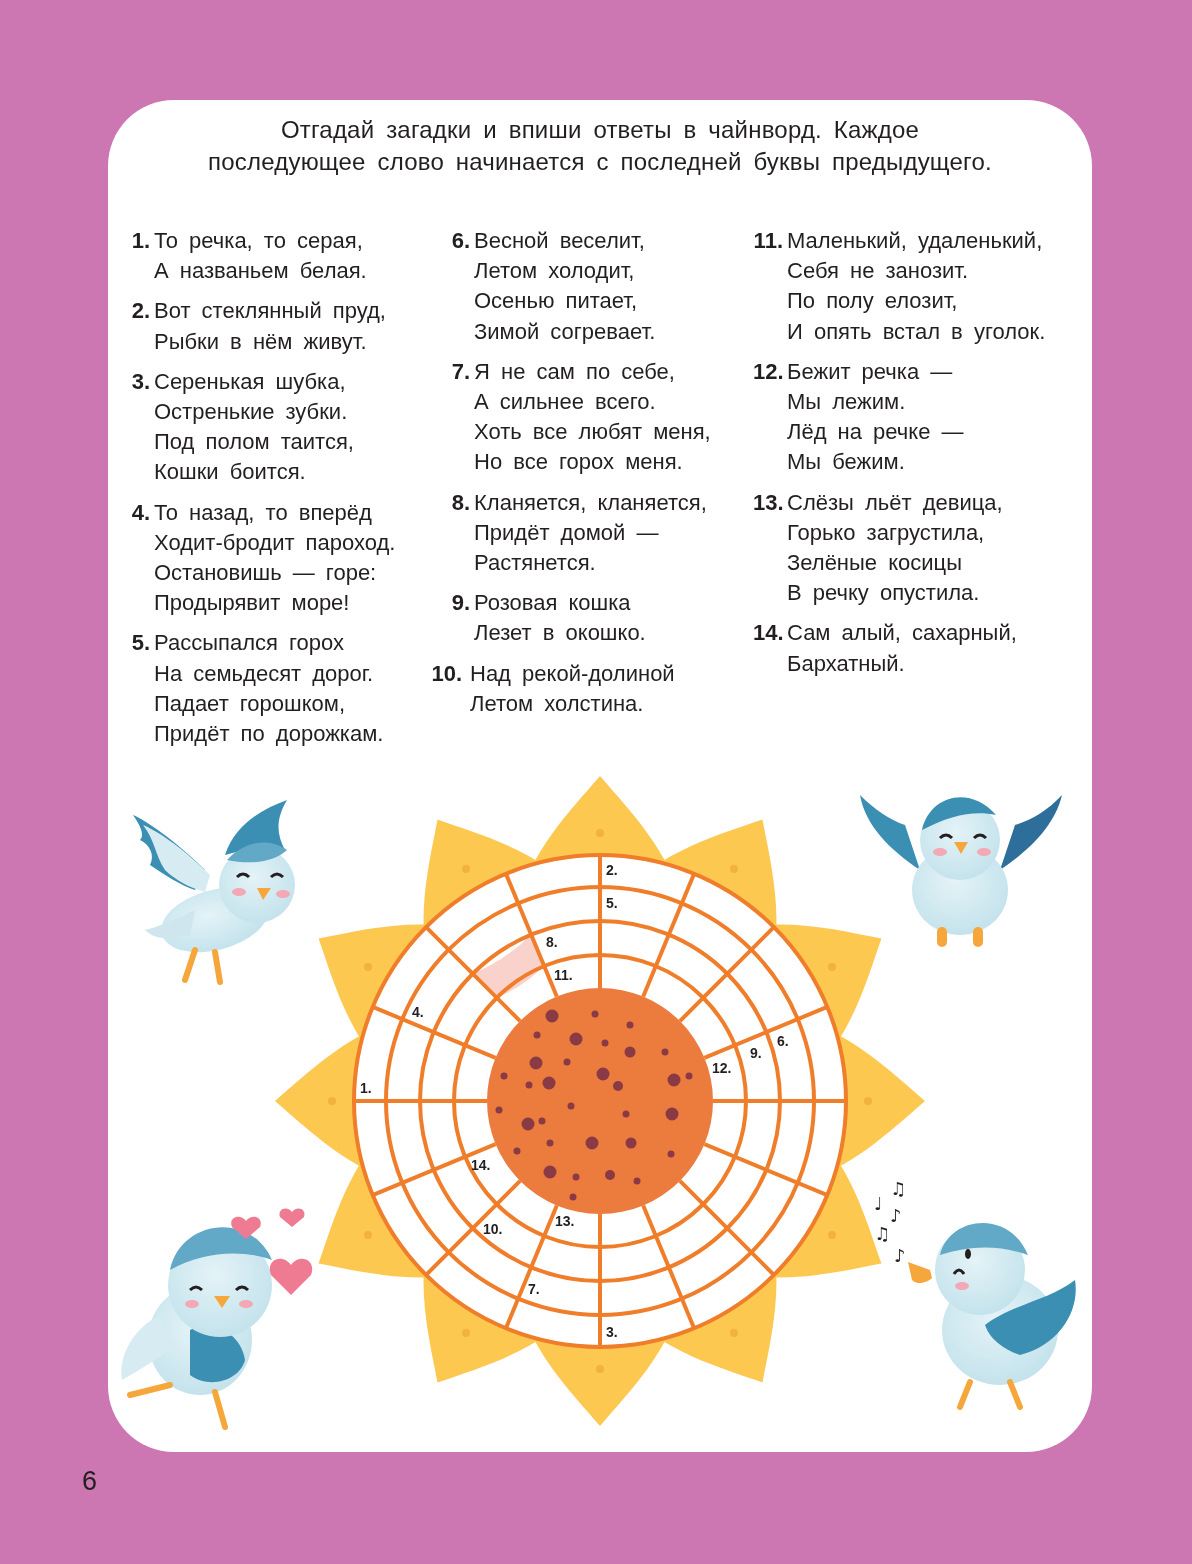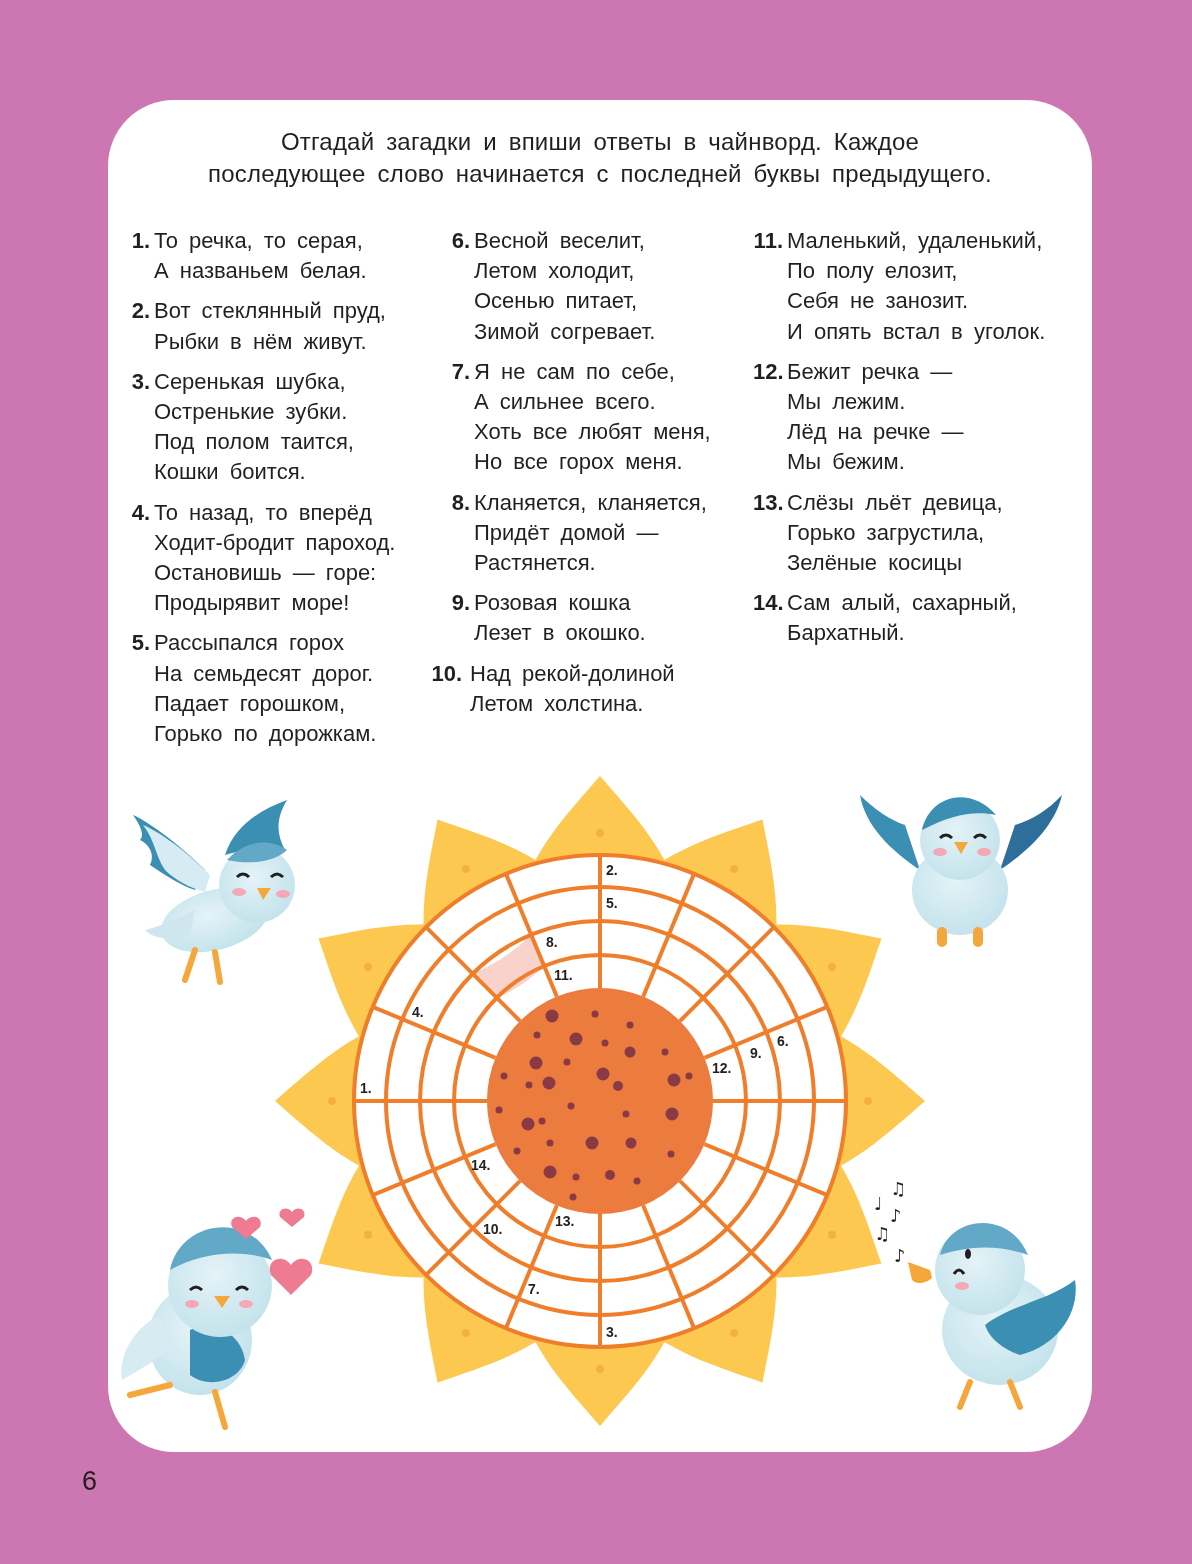--- a/index.html
+++ b/index.html
@@ -7,21 +7,21 @@
     width:1192px; height:1564px; position:relative; overflow:hidden;
     background:#cc77b1;
     font-family:"Liberation Sans", "DejaVu Sans", sans-serif;
     color:#231f20;
   }
   .card {
     position:absolute; left:108px; top:100px; width:984px; height:1352px;
     background:#ffffff; border-radius:66px;
   }
   .instructions {
-    position:absolute; left:150px; top:126px; width:900px;
+    position:absolute; left:150px; top:114px; width:900px;
     font-size:24px; line-height:32px; text-align:center; letter-spacing:0.2px;
     word-spacing:5px;
   }
   .instructions span { display:block; }
   .col { position:absolute; top:226px; }
   .riddle { position:relative; margin-bottom:10px; }
   .riddle .num {
     position:absolute; top:0; font-weight:bold; font-size:22px; line-height:30px;
     text-align:right;
   }
@@ -67,21 +67,21 @@
     <span class="line">То назад, то вперёд</span>
     <span class="line">Ходит-бродит пароход.</span>
     <span class="line">Остановишь — горе:</span>
     <span class="line">Продырявит море!</span>
   </div>
   <div class="riddle">
     <span class="num" style="left:-30px;width:26px;"><span>5</span>.</span>
     <span class="line">Рассыпался горох</span>
     <span class="line">На семьдесят дорог.</span>
     <span class="line">Падает горошком,</span>
-    <span class="line">Горько по дорожкам.</span>
+    <span class="line">Придёт по дорожкам.</span>
   </div>
 </div>
 
 <div class="col" style="left:474px;">
   <div class="riddle">
     <span class="num" style="left:-30px;width:26px;"><span>6</span>.</span>
     <span class="line">Весной веселит,</span>
     <span class="line">Летом холодит,</span>
     <span class="line">Осенью питает,</span>
     <span class="line">Зимой согревает.</span>
@@ -108,36 +108,37 @@
     <span class="num" style="left:-40px;width:32px;"><span>10</span>.</span>
     <span class="line">Над рекой-долиной</span>
     <span class="line">Летом холстина.</span>
   </div>
 </div>
 
 <div class="col" style="left:787px;">
   <div class="riddle">
     <span class="num" style="left:-34px;width:30px;"><span>11</span>.</span>
     <span class="line">Маленький, удаленький,</span>
+    <span class="line">Себя не занозит.</span>
     <span class="line">По полу елозит,</span>
-    <span class="line">Себя не занозит.</span>
     <span class="line">И опять встал в уголок.</span>
   </div>
   <div class="riddle">
     <span class="num" style="left:-34px;width:30px;"><span>12</span>.</span>
     <span class="line">Бежит речка —</span>
     <span class="line">Мы лежим.</span>
     <span class="line">Лёд на речке —</span>
     <span class="line">Мы бежим.</span>
   </div>
   <div class="riddle">
     <span class="num" style="left:-34px;width:30px;"><span>13</span>.</span>
     <span class="line">Слёзы льёт девица,</span>
     <span class="line">Горько загрустила,</span>
     <span class="line">Зелёные косицы</span>
+    <span class="line">В речку опустила.</span>
   </div>
   <div class="riddle">
     <span class="num" style="left:-34px;width:30px;"><span>14</span>.</span>
     <span class="line">Сам алый, сахарный,</span>
     <span class="line">Бархатный.</span>
   </div>
 </div>
 
 <svg class="art" width="1192" height="1564" viewBox="0 0 1192 1564">
   <defs>

